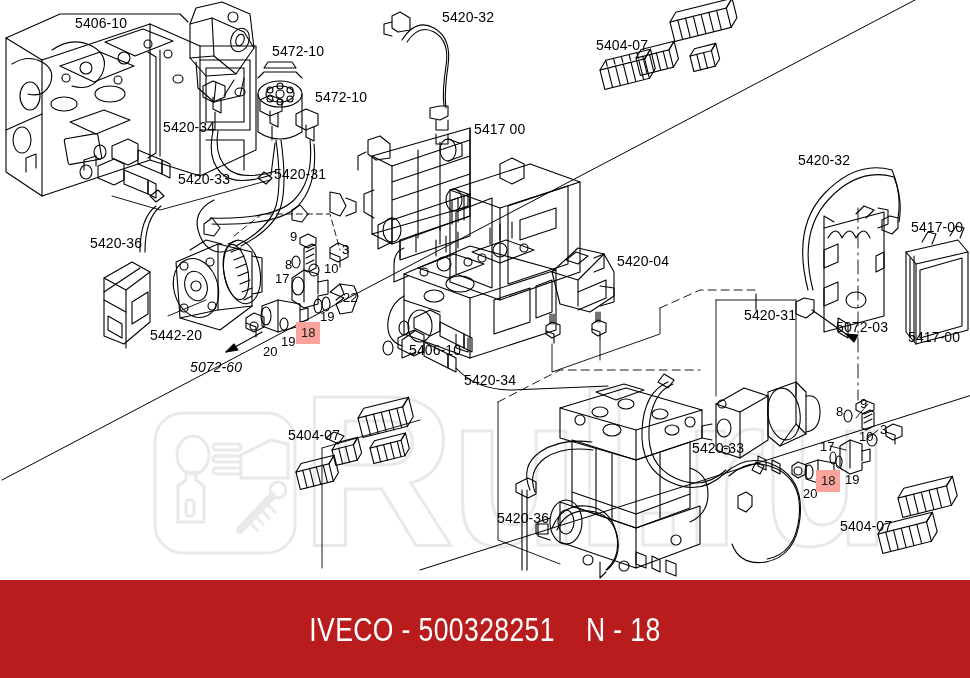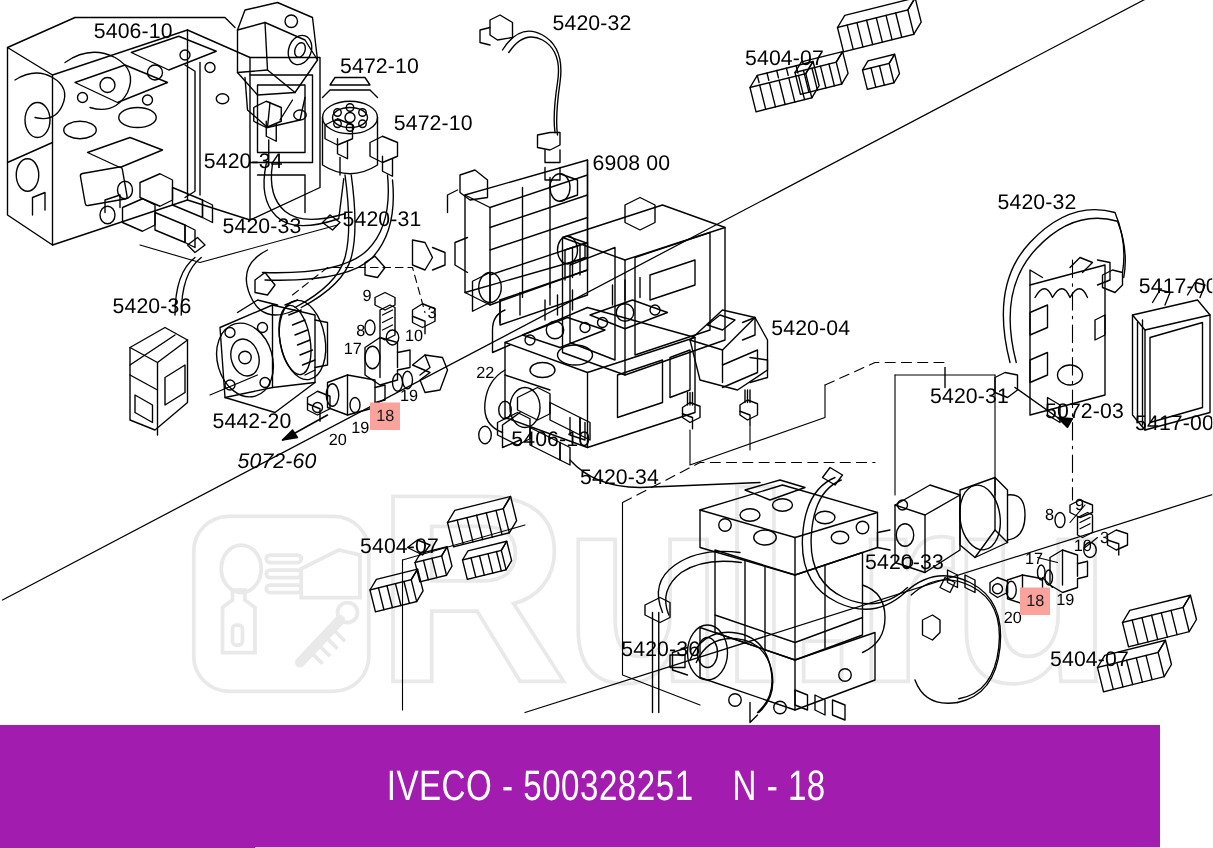--- a/index.html
+++ b/index.html
@@ -11,21 +11,21 @@
   #stage{position:absolute;left:0;top:0;width:970px;height:678px;background:#ffffff;}
 
   
   #diagram{position:absolute;left:0;top:0;width:970px;height:580px;overflow:hidden;}
   #diagram svg{position:absolute;left:0;top:0;}
 
   
   .lbl{
     position:absolute;
     font-family:"Liberation Sans", sans-serif;
-    font-size:17px;
+    font-size:14px;
     color:#000;
     white-space:nowrap;
     letter-spacing:.1px;
     line-height:1;
   }
   .num{
     position:absolute;
     font-family:"Liberation Sans", sans-serif;
     font-size:13px;
     color:#000;
@@ -38,23 +38,22 @@
     color:#1a1a1a;
     font-family:"Liberation Sans", sans-serif;
     font-size:13px;
     line-height:1;
     padding:4px 5px 5px 5px;
     white-space:nowrap;
   }
 
   
   #footer{
-    position:absolute;left:0;top:580px;width:896px;height:98px;
-    background:#a21caf;
-    padding-left:32px;
+    position:absolute;left:0;top:580px;width:970px;height:98px;
+    background:#b91c1c;
   }
   #footer-text{
     position:absolute;left:0;top:0;width:970px;height:98px;
     display:flex;align-items:center;justify-content:center;
     color:#ffffff;
     font-family:"Liberation Sans Narrow","Liberation Sans",sans-serif;
     font-size:34px;
     font-weight:400;
     letter-spacing:.5px;
     transform:scaleX(.78);
@@ -591,45 +590,45 @@
     </svg>
 
     <div id="labels">
         <div class="lbl" style="left: 75px; top: 16px;">5406-10</div>
         <div class="lbl" style="left: 272px; top: 44px;">5472-10</div>
         <div class="lbl" style="left: 315px; top: 90px;">5472-10</div>
         <div class="lbl" style="left: 163px; top: 120px;">5420-34</div>
         <div class="lbl" style="left: 178px; top: 172px;">5420-33</div>
         <div class="lbl" style="left: 274px; top: 167px;">5420-31</div>
         <div class="lbl" style="left: 90px; top: 236px;">5420-36</div>
-        <div class="lbl" style="left: 150px; top: 328px; margin-left: 20px;">5442-20</div>
+        <div class="lbl" style="left: 150px; top: 328px;">5442-20</div>
         <div class="lbl" style="left: 190px; top: 360px; font-style: italic;">5072-60</div>
         <div class="lbl" style="left: 442px; top: 10px;">5420-32</div>
-        <div class="lbl" style="left: 474px; top: 122px;">6908 00</div>
+        <div class="lbl" style="left: 474px; top: 122px;">5417 00</div>
         <div class="lbl" style="left: 596px; top: 38px;">5404-07</div>
         <div class="lbl" style="left: 798px; top: 153px;">5420-32</div>
         <div class="lbl" style="left: 911px; top: 220px;">5417-00</div>
         <div class="lbl" style="left: 836px; top: 320px;">5072-03</div>
         <div class="lbl" style="left: 908px; top: 330px;">5417-00</div>
         <div class="lbl" style="left: 617px; top: 254px;">5420-04</div>
         <div class="lbl" style="left: 409px; top: 343px;">5406-10</div>
         <div class="lbl" style="left: 464px; top: 373px;">5420-34</div>
         <div class="lbl" style="left: 744px; top: 308px;">5420-31</div>
         <div class="lbl" style="left: 692px; top: 441px;">5420-33</div>
         <div class="lbl" style="left: 288px; top: 428px;">5404-07</div>
         <div class="lbl" style="left: 497px; top: 511px;">5420-36</div>
         <div class="lbl" style="left: 840px; top: 519px;">5404-07</div>
       </div>
     <div id="callouts">
         <div class="num" style="left: 290px; top: 230px;">9</div>
         <div class="num" style="left: 285px; top: 258px;">8</div>
         <div class="num" style="left: 342px; top: 243px;">3</div>
         <div class="num" style="left: 324px; top: 262px;">10</div>
         <div class="num" style="left: 275px; top: 272px;">17</div>
-        <div class="num" style="left: 343px; top: 291px; margin-left: 38px;">22</div>
+        <div class="num" style="left: 343px; top: 291px;">22</div>
         <div class="num" style="left: 320px; top: 310px;">19</div>
         <div class="num" style="left: 281px; top: 335px;">19</div>
         <div class="num" style="left: 263px; top: 345px;">20</div>
         <div class="num" style="left: 836px; top: 405px;">8</div>
         <div class="num" style="left: 860px; top: 397px;">9</div>
         <div class="num" style="left: 880px; top: 423px;">3</div>
         <div class="num" style="left: 859px; top: 430px;">10</div>
         <div class="num" style="left: 820px; top: 440px;">17</div>
         <div class="num" style="left: 845px; top: 473px;">19</div>
         <div class="num" style="left: 803px; top: 487px;">20</div>

